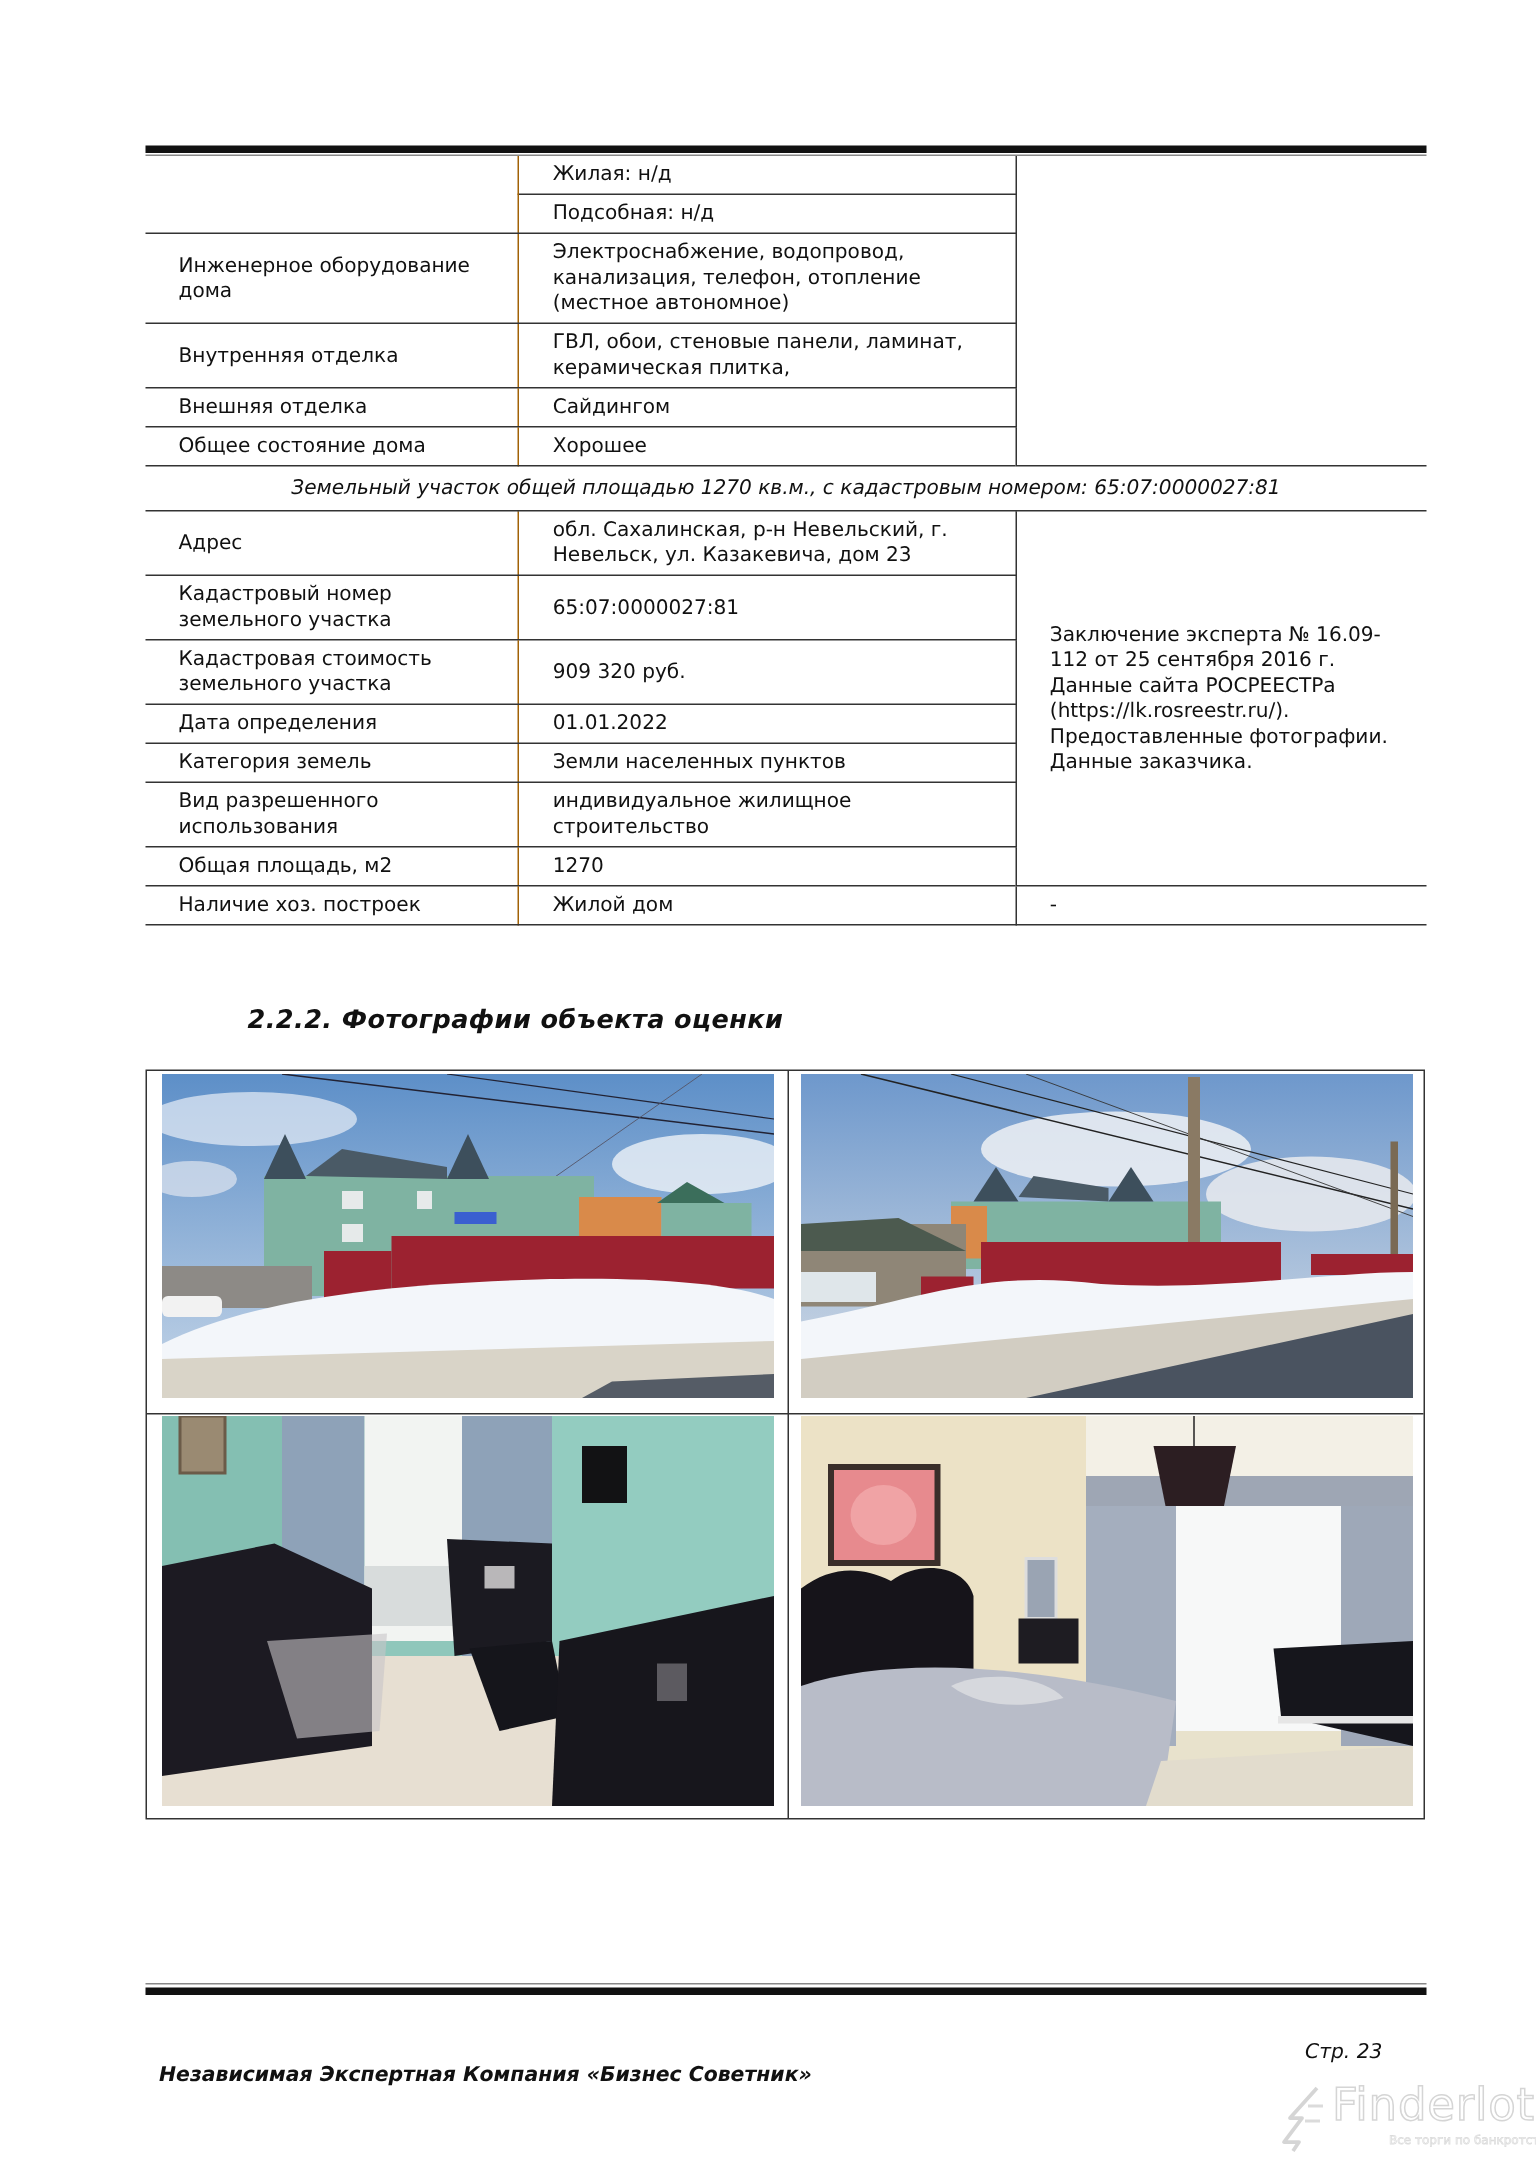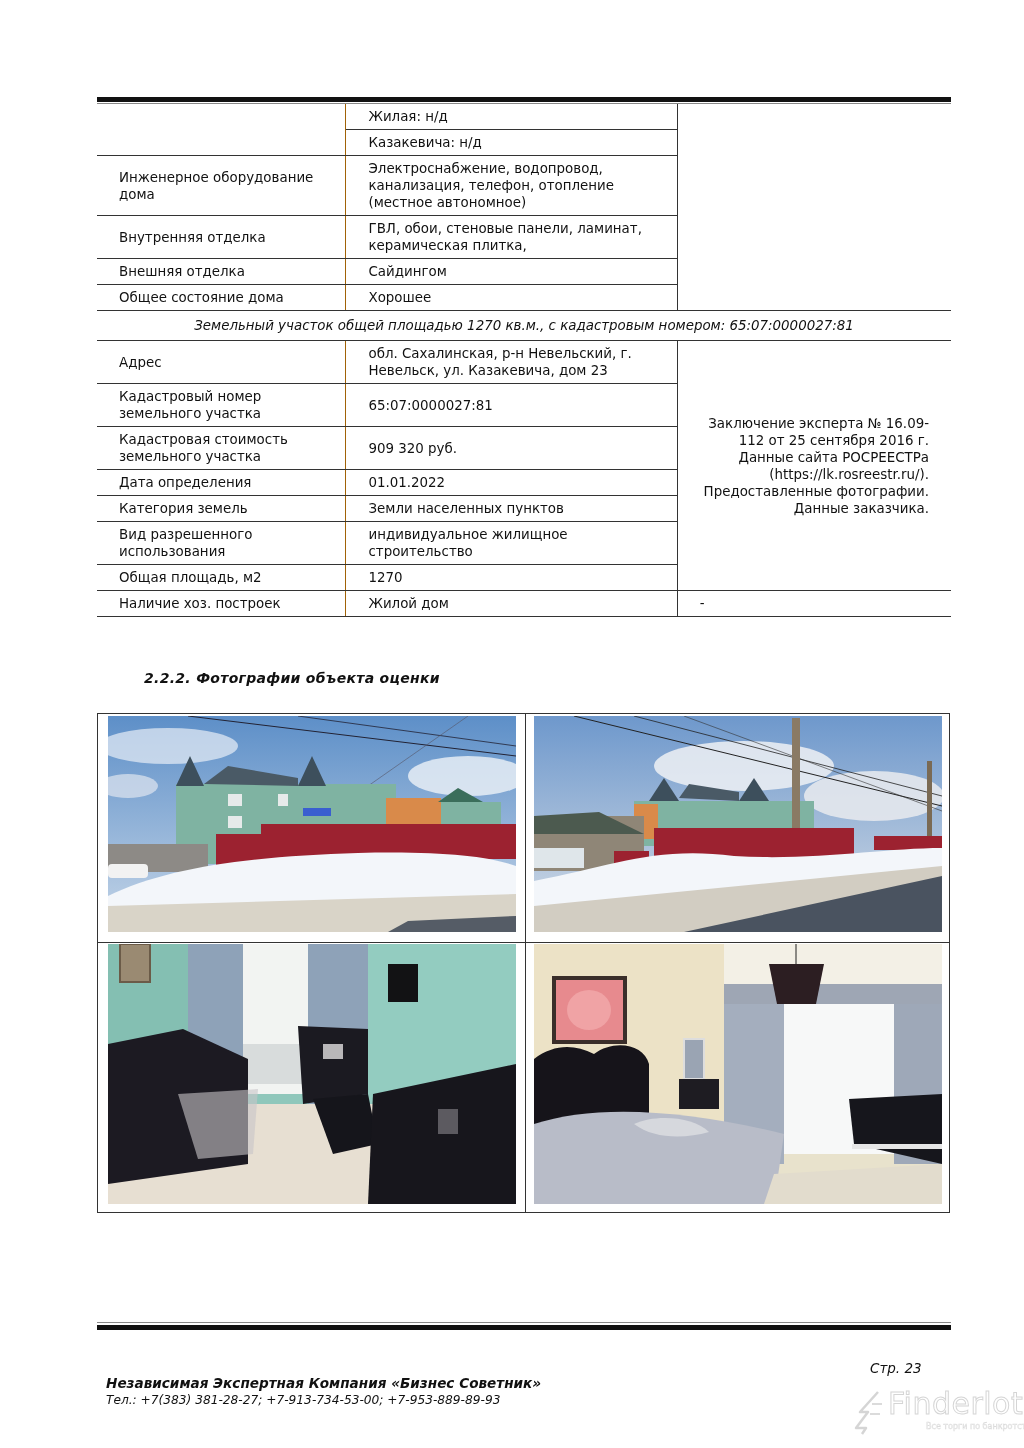--- a/index.html
+++ b/index.html
@@ -9,23 +9,23 @@
   .top-rule { position:absolute; left:97px; top:97px; width:854px; height:5px; background:#111; }
   .top-rule-thin { position:absolute; left:97px; top:103px; width:854px; height:1px; background:#888; }
 
   table.props { position:absolute; left:97px; top:104px; width:854px; border-collapse:collapse; font-size:13.4px; line-height:17px; }
   table.props td { border-top:1px solid #333; border-bottom:1px solid #333; padding:4px 22px; vertical-align:middle; }
   table.props td.c1 { width:234px; border-right:1px solid #a16207; }
   table.props td.c2 { width:330px; border-right:1px solid #333; }
   table.props td.c3 { width:250px; }
   table.props tr.first td { border-top:none; }
   table.props td.section { text-align:center; font-style:italic; border-left:none; border-right:none; padding:6px 6px; }
-  table.props td.source { vertical-align:middle;text-align:right; }
-
-  h2.section-title { position:absolute; left:144px; top:670px; margin:0; font-size:14px; font-weight:bold; font-style:italic; letter-spacing:0.3px; }
+  table.props td.source { vertical-align:middle; }
+
+  h2.section-title { position:absolute; left:165px; top:670px; margin:0; font-size:17px; font-weight:bold; font-style:italic; letter-spacing:0.3px; }
 
   .photo-grid { position:absolute; left:97px; top:713px; width:853px; height:500px; border:1px solid #333; box-sizing:border-box; }
   .photo-grid .vline { position:absolute; left:427px; top:0; width:1px; height:100%; background:#333; }
   .photo-grid .hline { position:absolute; left:0; top:228px; width:100%; height:1px; background:#333; }
   .photo { position:absolute; overflow:hidden; }
   .p1 { left:10px; top:2px; width:408px; height:216px; }
   .p2 { left:436px; top:2px; width:408px; height:216px; }
   .p3 { left:10px; top:230px; width:408px; height:260px; }
   .p4 { left:436px; top:230px; width:408px; height:260px; }
   .photo svg { width:100%; height:100%; display:block; }
@@ -50,21 +50,21 @@
   <div class="top-rule-thin"></div>
 
   <table class="props">
     <tbody>
         <tr class="first">
       <td class="c1" rowspan="2" style="border-bottom:1px solid #333;"></td>
       <td class="c2">Жилая: н/д</td>
       <td class="c3" rowspan="6"></td>
     </tr>
     <tr>
-      <td class="c2">Казакевича: н/д</td>
+      <td class="c2">Подсобная: н/д</td>
     </tr>
     <tr>
       <td class="c1">Инженерное оборудование дома</td>
       <td class="c2">Электроснабжение, водопровод, канализация, телефон, отопление (местное автономное)</td>
     </tr>
     <tr>
       <td class="c1">Внутренняя отделка</td>
       <td class="c2">ГВЛ, обои, стеновые панели, ламинат, керамическая плитка,</td>
     </tr>
     <tr>
@@ -237,21 +237,20 @@
         <rect x="318" y="200" width="90" height="5" fill="#e6e6e6"></rect>
       </svg>
     </div>
   </div>
 
   <div class="bottom-rule-thin"></div>
   <div class="bottom-rule"></div>
 
   <div class="footer">
     <div class="company">Независимая Экспертная Компания «Бизнес Советник»</div>
-    <div>Тел.: +7(383) 381-28-27; +7-913-734-53-00; +7-953-889-89-93</div>
   </div>
 
   <div class="page-num">Стр. 23</div>
 
   <div class="watermark">
     <svg class="wm-icon" viewBox="0 0 36 46">
       <path d="M26,2 L8,22 L16,22 L4,38 L14,38 L10,44" fill="none" stroke="#888" stroke-width="2.5" stroke-linejoin="round"></path>
       <path d="M20,14 L30,14 M18,24 L28,24" stroke="#999" stroke-width="2"></path>
     </svg>
     <div class="wm-name">Finderlot</div>

